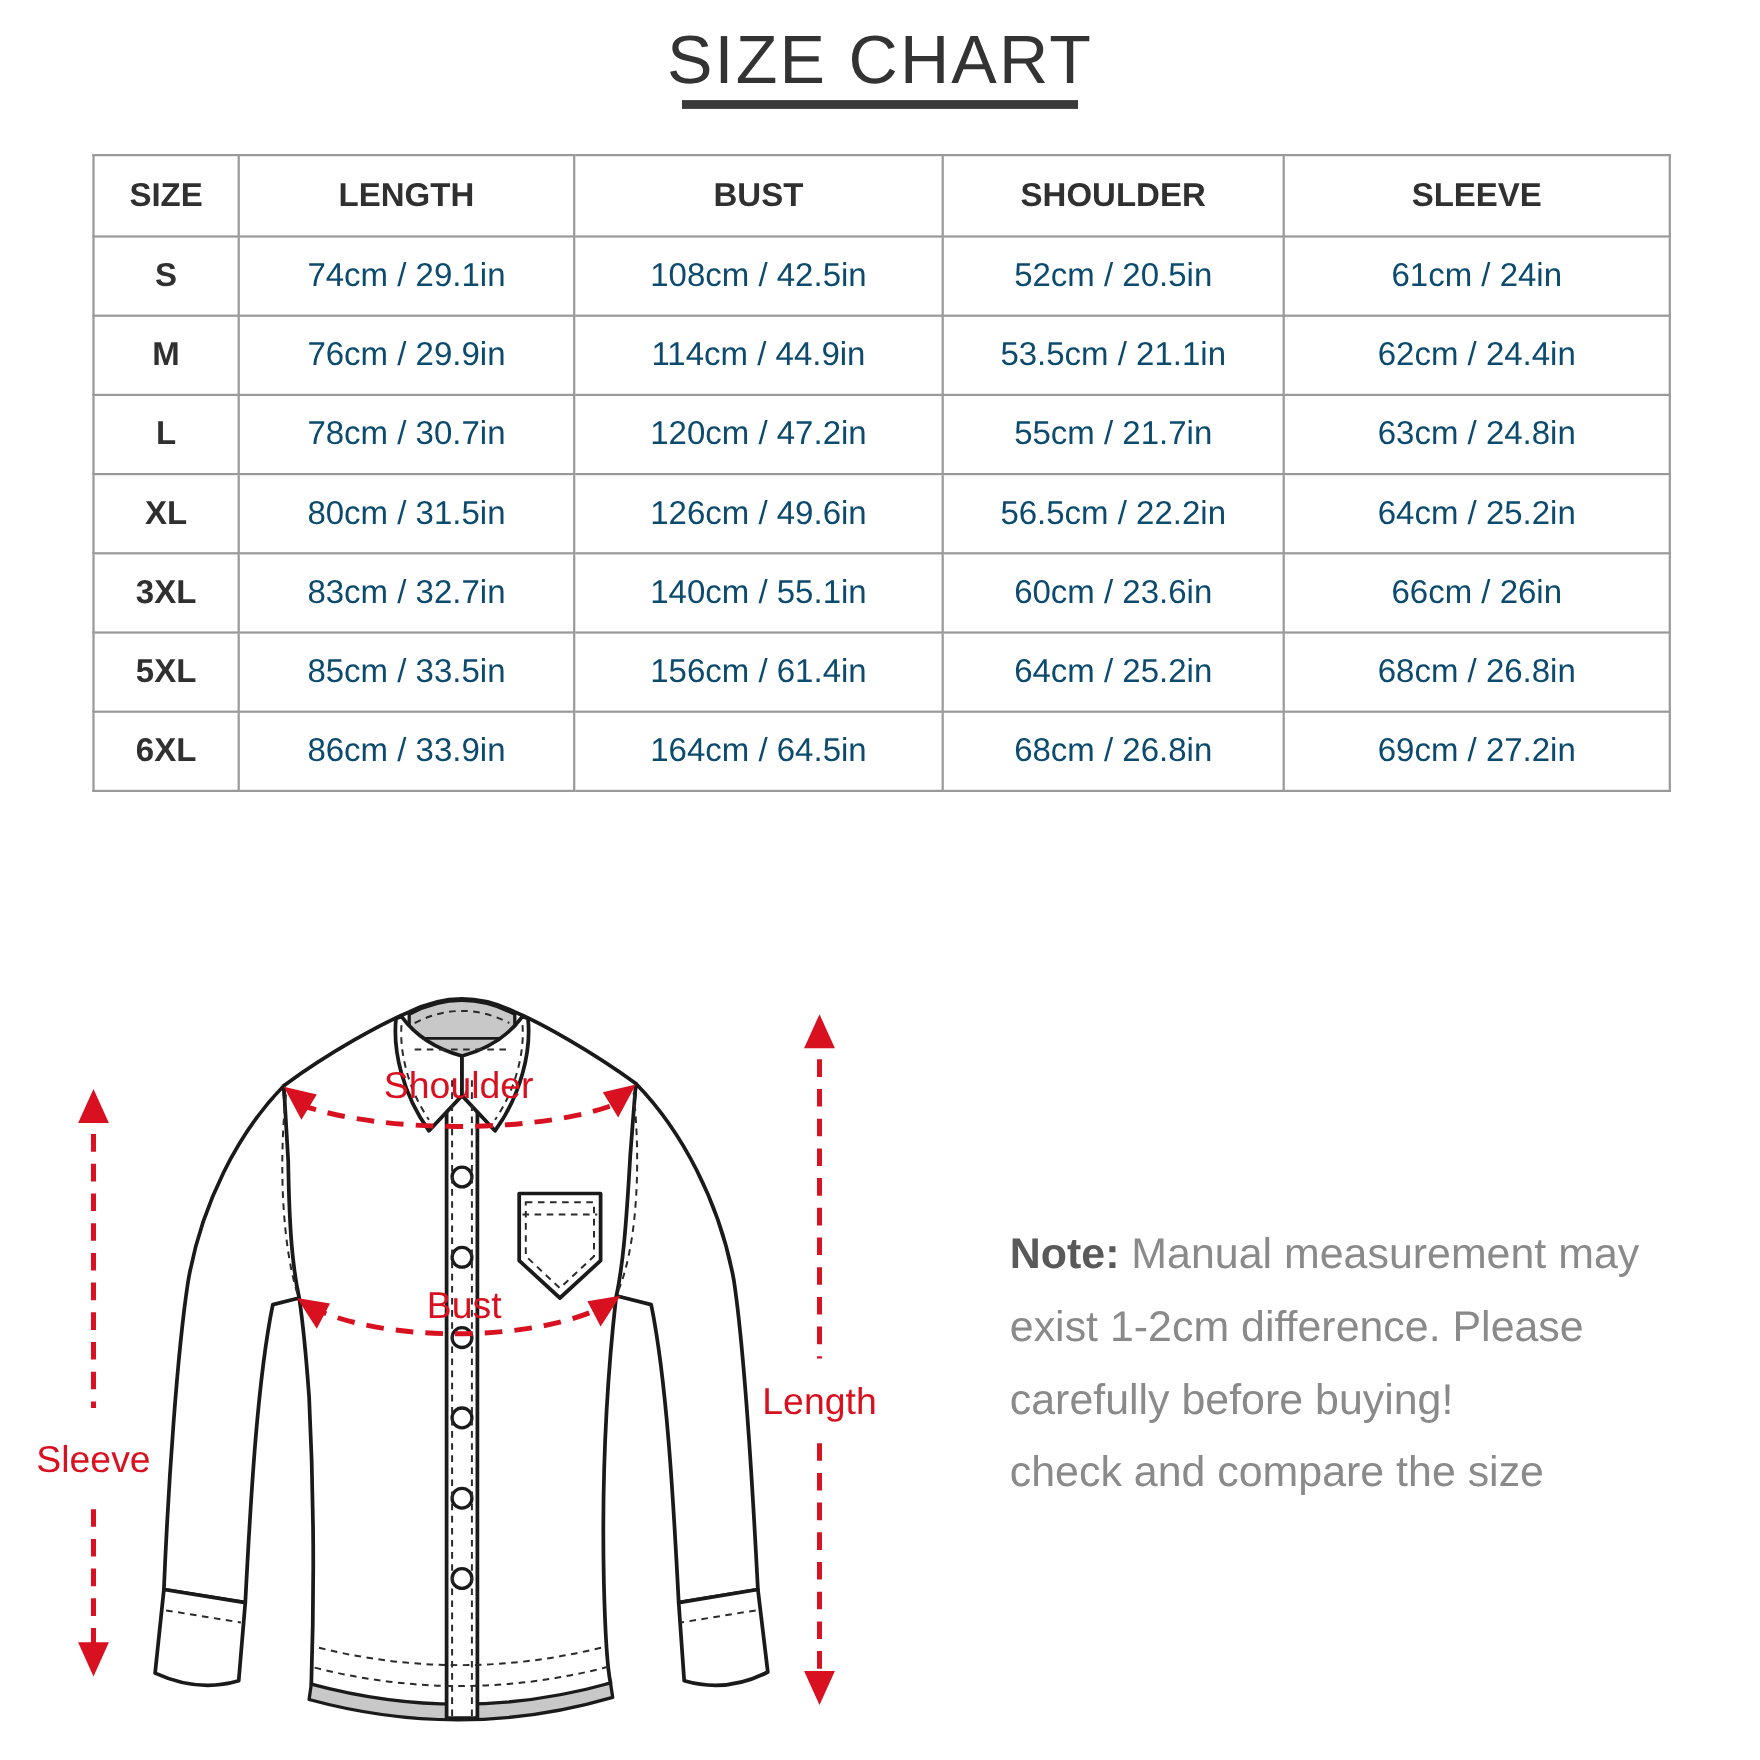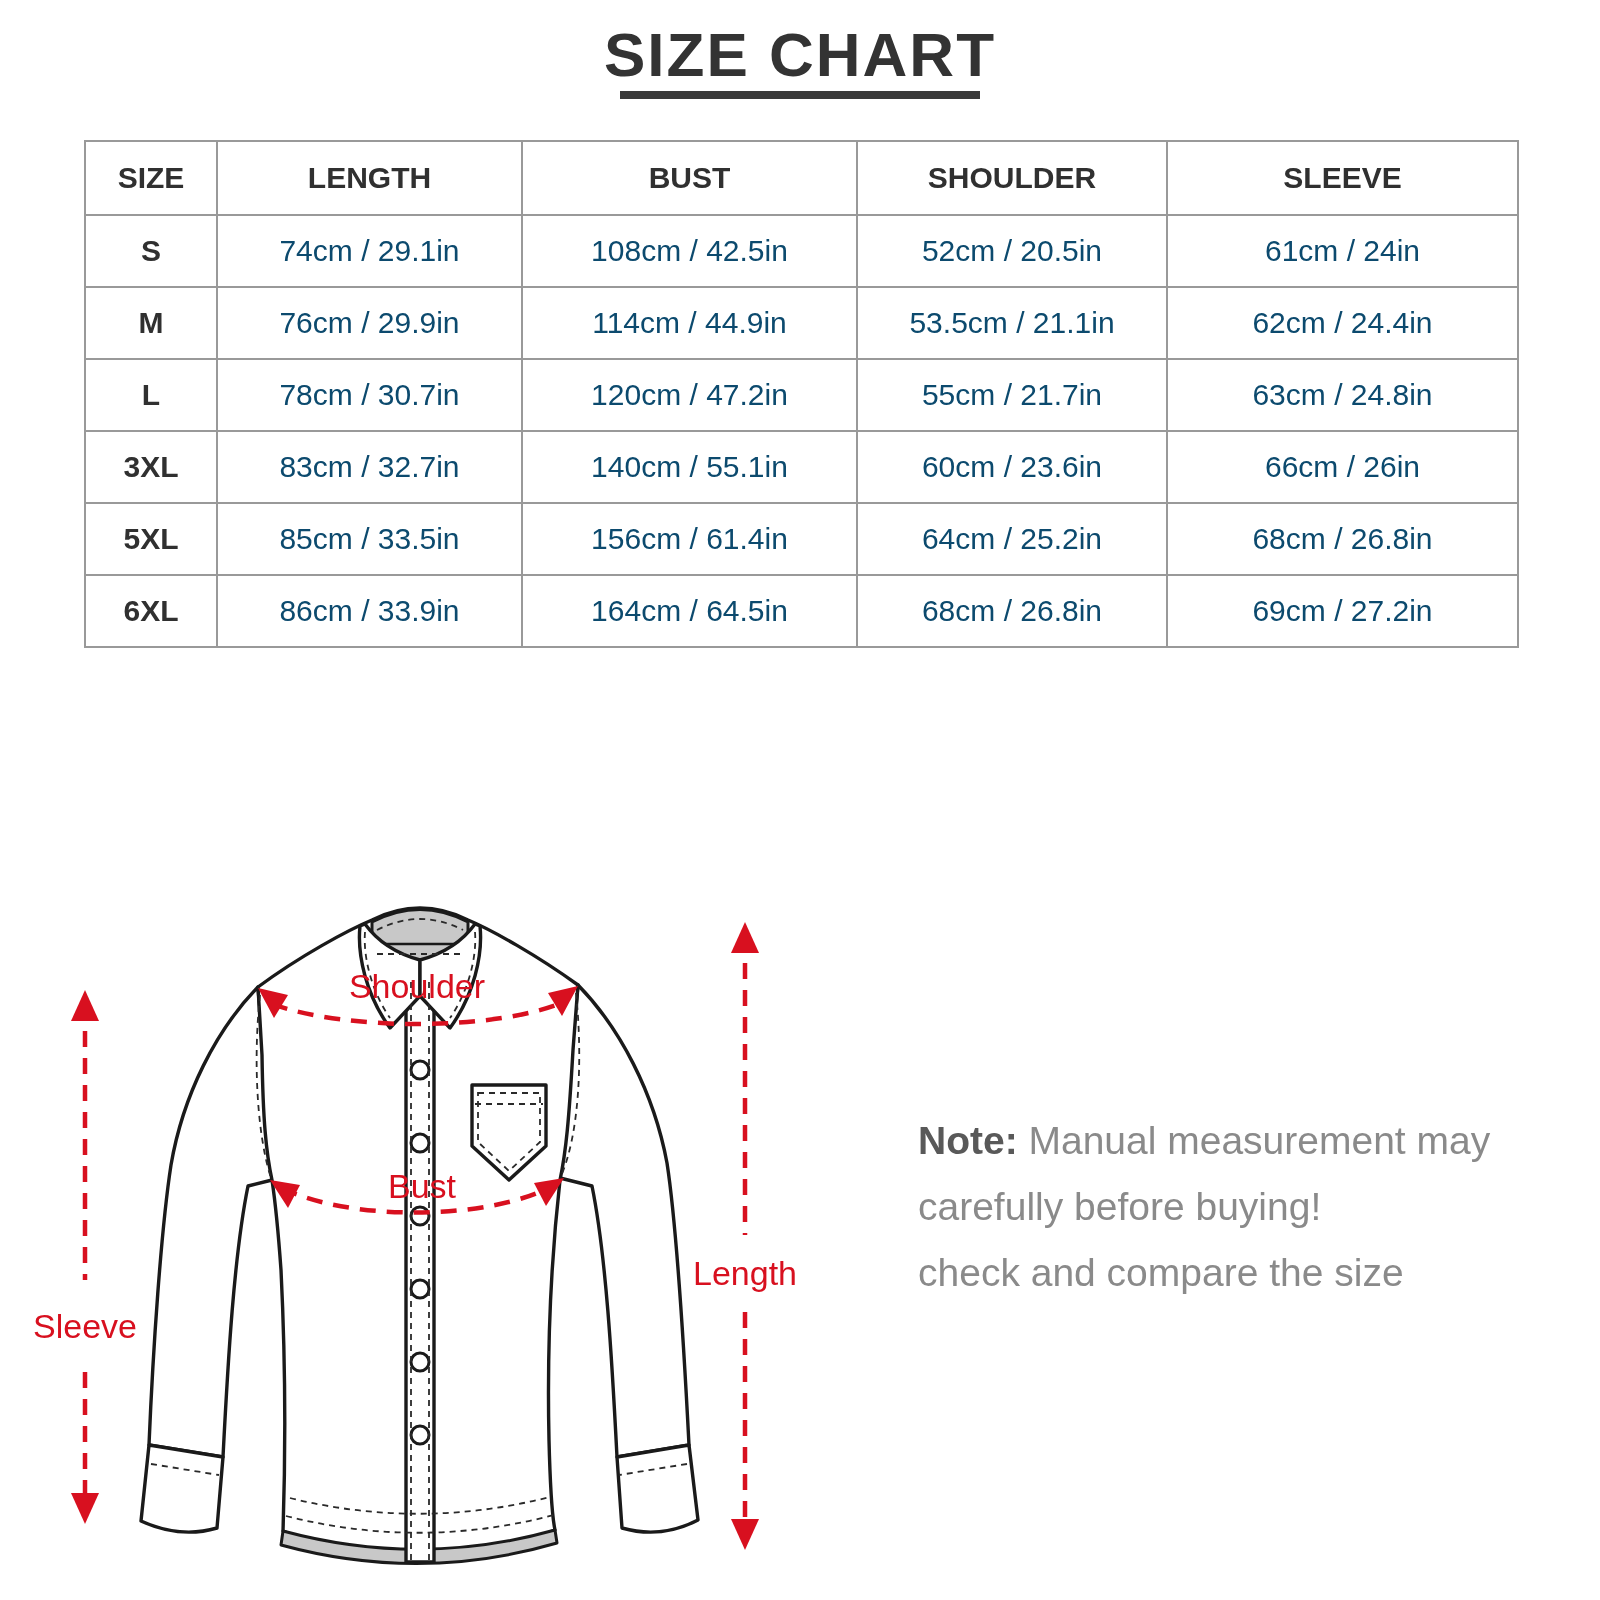--- a/index.html
+++ b/index.html
@@ -1,20 +1,20 @@
 <!DOCTYPE html>
 <html><head>
 <meta charset="utf-8">
 <style>
   html,body{margin:0;padding:0;background:#fff;}
   .page{position:relative;width:1600px;height:1600px;background:#ffffff;overflow:hidden;
         font-family:"Liberation Sans", sans-serif;}
   
   .title-wrap{position:absolute;left:0;top:22px;width:1600px;text-align:center;}
-  .title{display:inline-block;font-size:62px;font-weight:bold;letter-spacing:2px;color:#333;line-height:1.05;}
+  .title{display:inline-block;font-size:62px;font-weight:normal;letter-spacing:2px;color:#333;line-height:1.05;}
   .title-underline{margin:4px auto 0 auto;width:360px;height:8px;background:#3a3a3a;}
   
   table.size-table{position:absolute;left:84px;top:140px;width:1433px;border-collapse:collapse;table-layout:fixed;border-radius:22px;}
   table.size-table th, table.size-table td{
     border:2px solid #999;text-align:center;vertical-align:middle;
     font-size:30px;height:70px;padding:0;overflow:hidden;white-space:nowrap;}
   table.size-table th{height:72px;font-weight:bold;color:#303030;}
   td.size-cell{font-weight:bold;color:#303030;}
   td.measure-cell{color:#0c4a6e;}
   
@@ -65,20 +65,27 @@
         <td class="measure-cell">114cm / 44.9in</td>
         <td class="measure-cell">53.5cm / 21.1in</td>
         <td class="measure-cell">62cm / 24.4in</td>
       </tr>
       <tr>
         <td class="size-cell">L</td>
         <td class="measure-cell">78cm / 30.7in</td>
         <td class="measure-cell">120cm / 47.2in</td>
         <td class="measure-cell">55cm / 21.7in</td>
         <td class="measure-cell">63cm / 24.8in</td>
+      </tr>
+      <tr>
+        <td class="size-cell">XL</td>
+        <td class="measure-cell">80cm / 31.5in</td>
+        <td class="measure-cell">126cm / 49.6in</td>
+        <td class="measure-cell">56.5cm / 22.2in</td>
+        <td class="measure-cell">64cm / 25.2in</td>
       </tr>
       <tr>
         <td class="size-cell">3XL</td>
         <td class="measure-cell">83cm / 32.7in</td>
         <td class="measure-cell">140cm / 55.1in</td>
         <td class="measure-cell">60cm / 23.6in</td>
         <td class="measure-cell">66cm / 26in</td>
       </tr>
       <tr>
         <td class="size-cell">5XL</td>
@@ -177,17 +184,18 @@
           <text x="402" y="318">Bust</text>
           <text x="65" y="458">Sleeve</text>
           <text x="725" y="405">Length</text>
         </g>
       </g>
     </svg>
   </div>
 
   <div class="note">
     <div><span class="note-prefix">Note:</span> <span>Manual measurement may</span></div>
+    <div>exist 1-2cm difference. Please</div>
     <div>carefully before buying!</div>
     <div>check and compare the size</div>
   </div>
 
 </div>
 
 </body></html>

